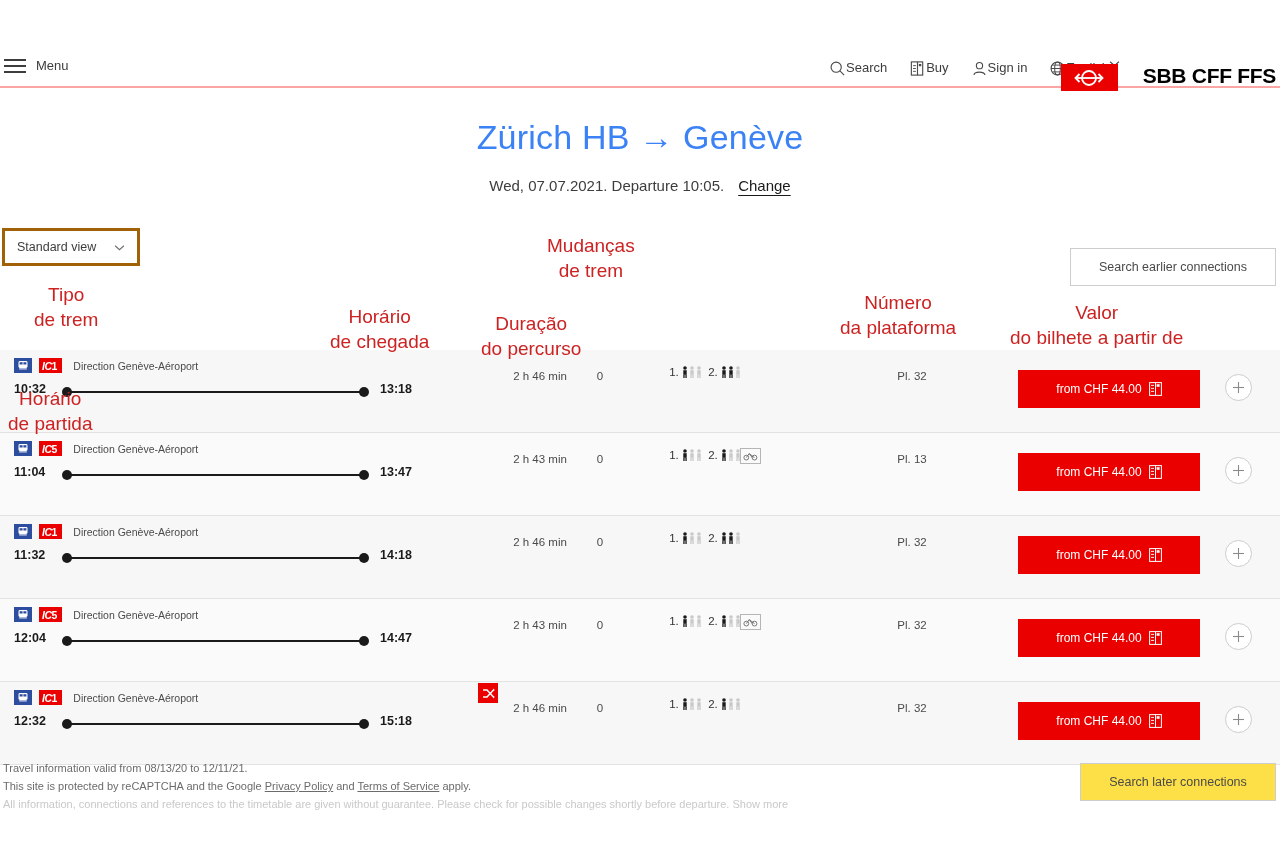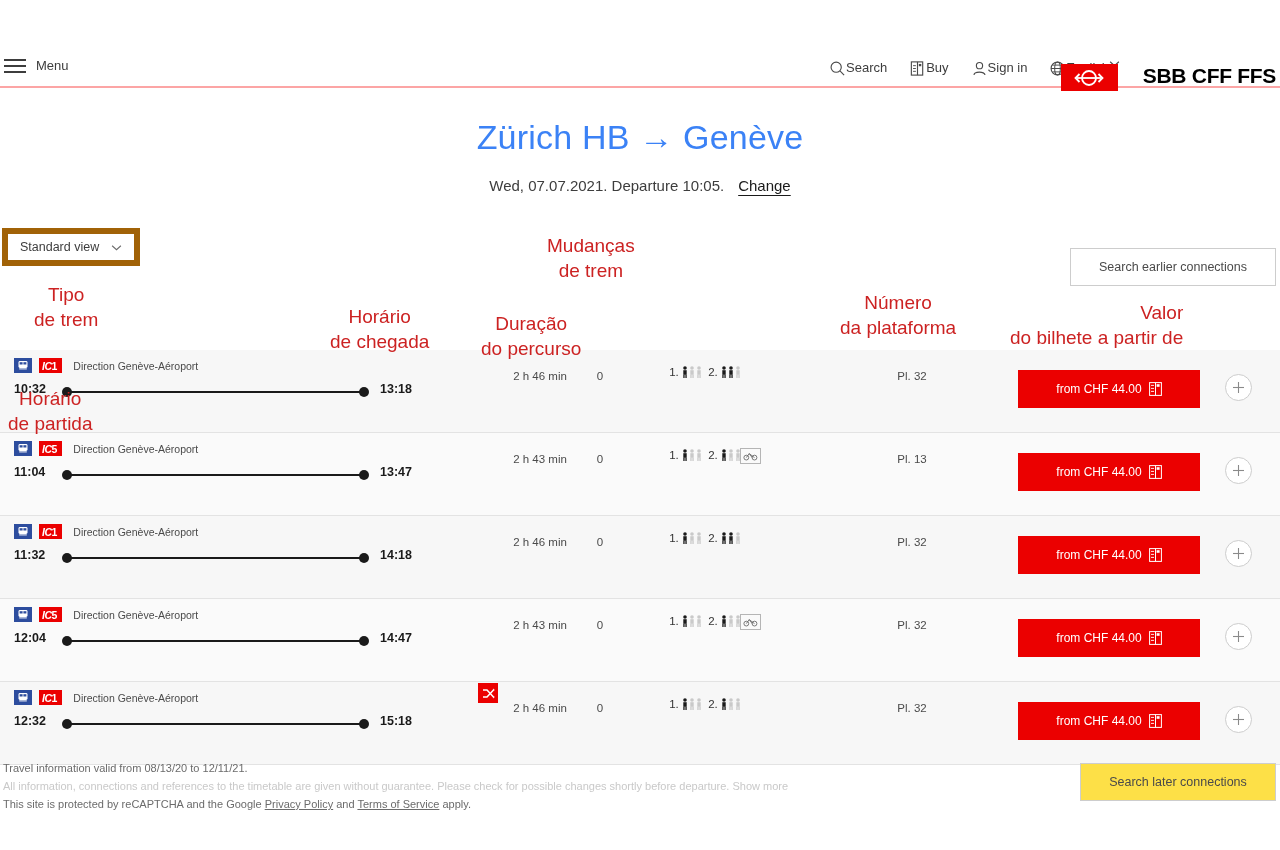--- a/index.html
+++ b/index.html
@@ -70,21 +70,21 @@
     cursor: pointer;
   }
 
   
   .controls {
     position: relative; height: 76px; margin-top: 16px;
   }
   .view-select {
     position: absolute; left: 2px; top: 18px;
     width: 138px; height: 38px;
-    border: 6px solid #a16207; background: #fff;
+    border: 3px solid #a16207; background: #fff;
     display: flex; align-items: center; justify-content: space-between;
     padding: 0 12px; font-size: 12.5px; color: #3d3d3d; cursor: pointer;
   }
   .chev { width: 11px; height: 7px; }
   .earlier-btn {
     position: absolute; left: 1070px; top: 248px;
     width: 206px; height: 38px;
     border: 1px solid #cdcdcd; background: #fff;
     display: flex; align-items: center; justify-content: center;
     font-size: 12.5px; color: #4a4a4a; cursor: pointer;
@@ -759,37 +759,37 @@
         <svg width="13" height="13" viewBox="0 0 13 13">
           <line x1="6.5" y1="1" x2="6.5" y2="12" stroke="#8a8a8a" stroke-width="1.1"></line>
           <line x1="1" y1="6.5" x2="12" y2="6.5" stroke="#8a8a8a" stroke-width="1.1"></line>
         </svg>
       </div>
     </div>
   </div>
 
 <div class="footer">
   <div class="foot-line">Travel information valid from 08/13/20 to 12/11/21.</div>
-  <div class="foot-line faded">All information, connections and references to the timetable are given without guarantee. Please check for possible changes shortly before departure. Show more</div>
   <div class="foot-line">
     <span>This site is protected by reCAPTCHA and the Google </span><a href="#">Privacy Policy</a><span> and </span><a href="#">Terms of Service</a><span> apply.</span>
   </div>
+  <div class="foot-line faded">All information, connections and references to the timetable are given without guarantee. Please check for possible changes shortly before departure. Show more</div>
   <div class="later-btn">
     <span>Search later connections</span>
   </div>
 </div>
 
 <div id="anno-layer">
     <div class="anno" style="left: 34px; top: 282px;">Tipo
 de trem</div>
     <div class="anno" style="left: 330px; top: 304px;">Horário
 de chegada</div>
     <div class="anno" style="left: 547px; top: 233px;">Mudanças
 de trem</div>
     <div class="anno" style="left: 481px; top: 311px;">Duração
 do percurso</div>
     <div class="anno" style="left: 840px; top: 290px;">Número
 da plataforma</div>
-    <div class="anno" style="left: 1010px; top: 300px; text-align: right;">Valor
+    <div class="anno" style="left: 1010px; top: 300px;">Valor
 do bilhete a partir de</div>
     <div class="anno" style="left: 8px; top: 386px;">Horário
 de partida</div>
   </div>
 
 </body></html>

